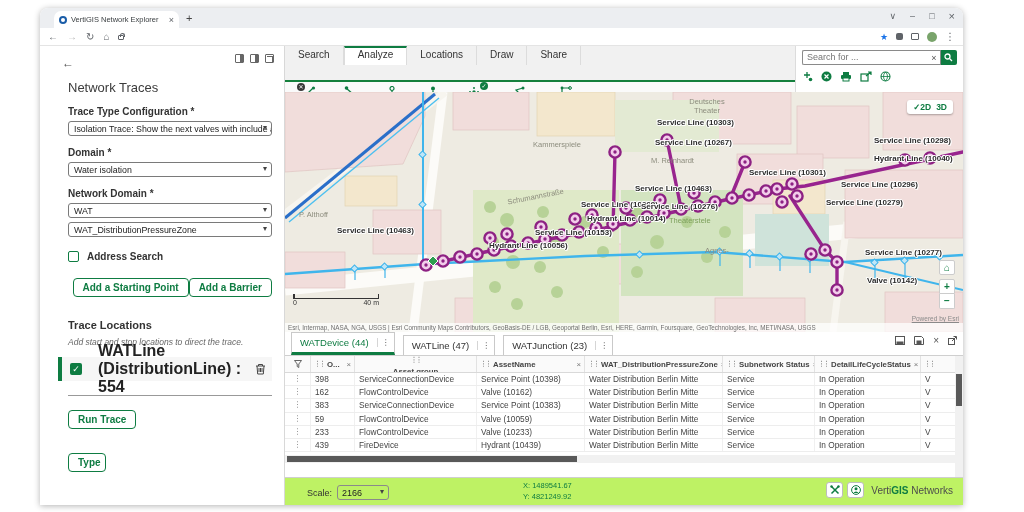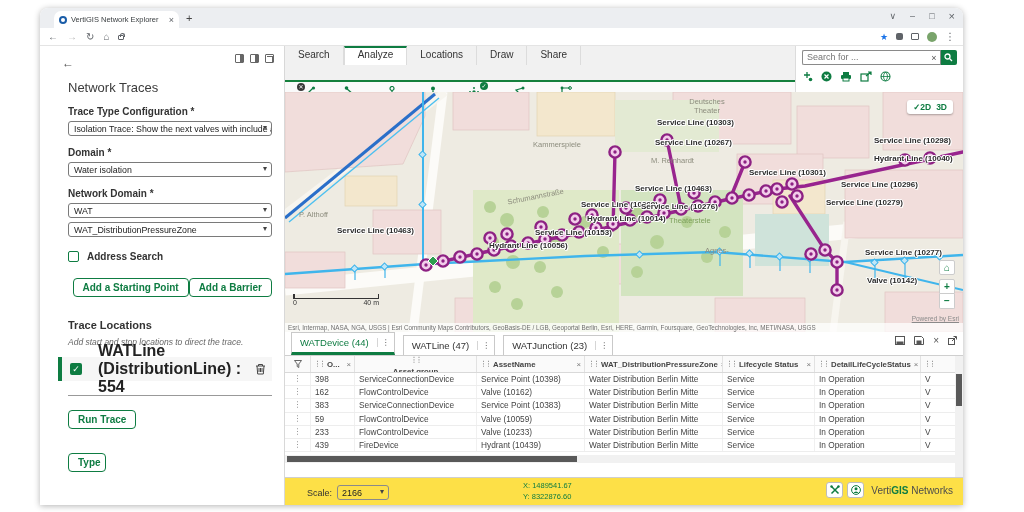--- a/index.html
+++ b/index.html
@@ -108,21 +108,21 @@
   .col-h{width:26px;justify-content:center;} .col-0{width:44px;} .col-1{width:122px;flex-direction:column;} .col-2{width:108px;}
   .col-3{width:138px;} .col-4{width:92px;} .col-5{width:106px;} .col-6{flex:1;}
   .grow { height:13.2px; display:flex; border-bottom:1px solid #ededed; }
   .gcell { font-size:8.3px; color:#444; padding:1px 4px; border-right:1px solid #f0f0f0; white-space:nowrap; overflow:hidden; }
   .rowhandle { width:26px; text-align:center; color:#888; font-size:8px; }
   .hscroll { position:absolute; left:0; bottom:14px; right:8px; height:8px; background:#f1f1f1; }
   .hthumb { position:absolute; left:2px; top:1px; width:290px; height:6px; background:#595959; }
   .vscroll { position:absolute; right:0; top:24px; bottom:0; width:8px; background:#f1f1f1; }
   .vthumb { position:absolute; left:1px; top:18px; width:6px; height:32px; background:#595959; }
   
-  .statusbar { position:absolute; left:0; right:0; bottom:0; height:28px; border-top:1px solid #cfcfcf; background:#fde047; }
+  .statusbar { position:absolute; left:0; right:0; bottom:0; height:28px; border-top:1px solid #cfcfcf; background:#bef264; }
   .scalegrp { position:absolute; left:22px; top:7px; display:flex; align-items:center; gap:5px; font-size:9px; color:#333; }
   .scale-select { width:52px; height:15px; border:1px solid #8a8a8a; border-radius:3px; font-size:9px; color:#222;
                   display:flex; align-items:center; padding:0 4px; position:relative; }
   .scale-select .caret{position:absolute;right:4px;top:1px;font-size:8px;color:#444;}
   .coords { position:absolute; left:238px; top:3px; font-size:7.5px; color:#0e7c42; line-height:1.4; }
   .brand { position:absolute; right:10px; top:4px; display:flex; align-items:center; gap:4px; }
   .bicon { width:17px; height:16px; border:1px solid #bdbdbd; border-radius:3px; display:flex; align-items:center; justify-content:center; background:#fff;}
   .brandtext { font-size:10px; color:#4c4c4c; margin-left:3px; }
   .brandtext b { color:#0e7c42; }
   svg { display:block; }
@@ -587,21 +587,21 @@
               <span>AssetName</span>
               <span class="hx">×</span>
             </div>
           <div class="hcell col-3">
               <span class="drag">⋮⋮</span>
               <span>WAT_DistributionPressureZone</span>
               <span class="hx">×</span>
             </div>
           <div class="hcell col-4">
               <span class="drag">⋮⋮</span>
-              <span>Lifecycle Status</span>
+              <span>Subnetwork Status</span>
               <span class="hx">×</span>
             </div>
           <div class="hcell col-5">
               <span class="drag">⋮⋮</span>
               <span>DetailLifeCycleStatus</span>
               <span class="hx">×</span>
             </div>
           <div class="hcell col-6">
               <span class="drag">⋮⋮</span>
             </div>
@@ -685,21 +685,21 @@
       <div class="statusbar">
         <div class="scalegrp">
           <span>Scale:</span>
           <div class="scale-select">
             <span>2166</span>
             <span class="caret">▾</span>
           </div>
         </div>
         <div class="coords">
           <div>X: 1489541.67</div>
-          <div>Y: 8322876.60</div>
+          <div>Y: 4821249.92</div>
         </div>
         <div class="brand">
           <span class="bicon">
             <svg width="10" height="10" viewBox="0 0 10 10">
                 <path d="M1.5 1.5 L8.5 8.5 M8.5 1.5 L1.5 8.5" stroke="#0e7c42" stroke-width="1.5"></path>
                 <circle cx="1.5" cy="1.5" r="1.2" fill="#0e7c42"></circle>
                 <circle cx="8.5" cy="1.5" r="1.2" fill="#0e7c42"></circle>
               </svg>
           </span>
           <span class="bicon">

